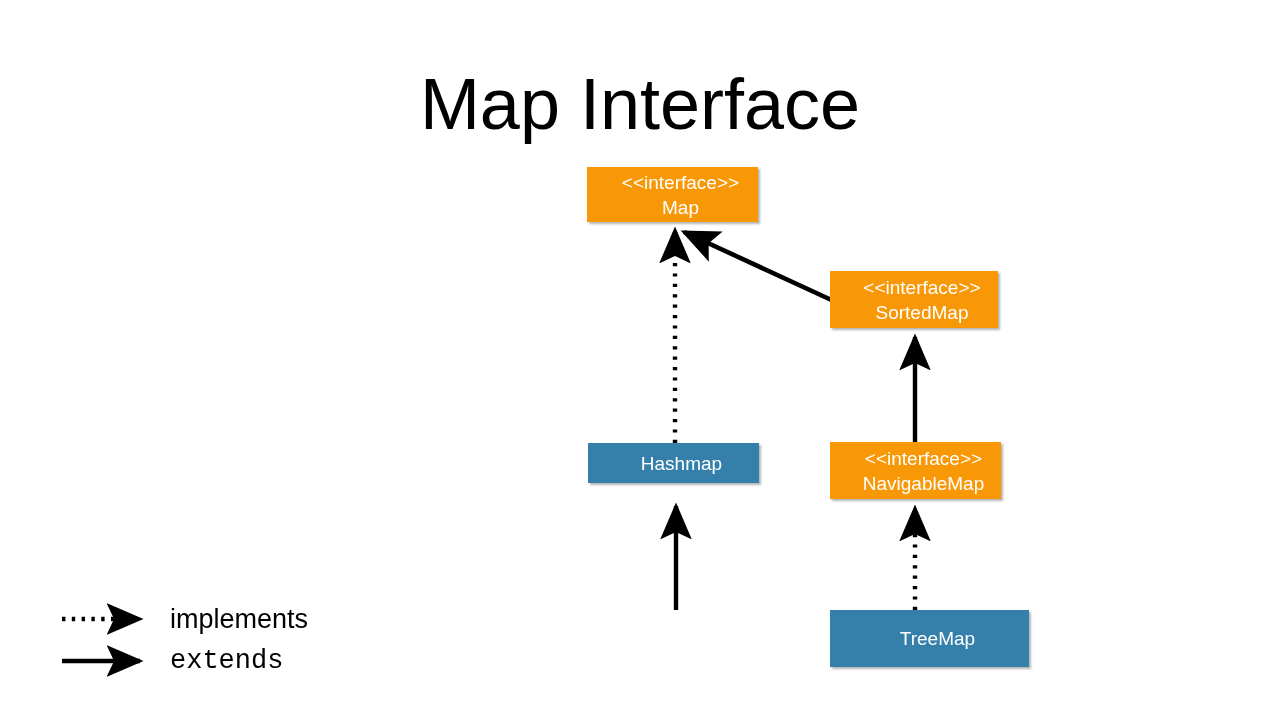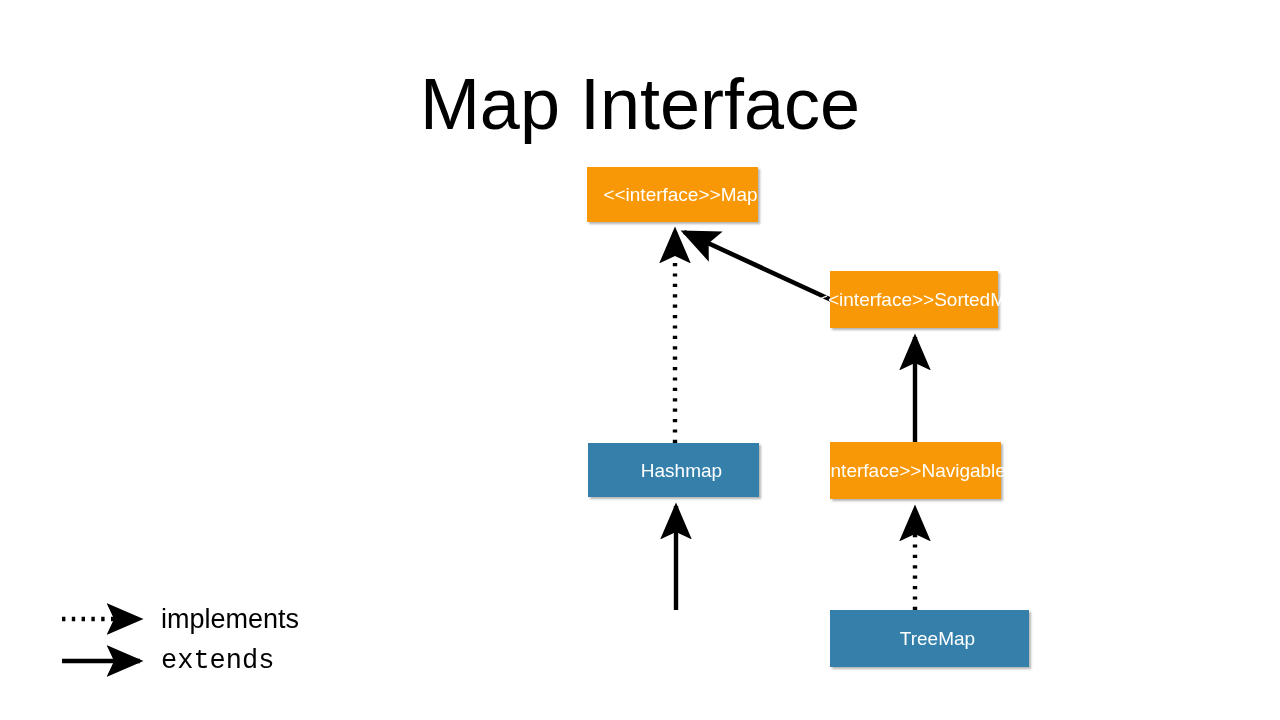--- a/index.html
+++ b/index.html
@@ -33,21 +33,21 @@
     letter-spacing: 0px;
     color: #000000;
     white-space: nowrap;
   }
 
   
   .uml-box {
     position: absolute;
     box-sizing: border-box;
     display: flex;
-    flex-direction: row;
+    flex-direction: column;
     align-items: center;
     justify-content: center;
     color: #ffffff;
     font-size: 19px;
     line-height: 25px;
     text-align: center;
     box-shadow: 2px 2px 2px rgba(120,120,120,0.55);
     white-space: nowrap;
     padding-left: 16px;
   }
@@ -77,21 +77,21 @@
   }
   .legend-row {
     position: absolute;
     left: 0;
     height: 42px;
     display: flex;
     align-items: center;
   }
   .legend-row .legend-label {
     position: absolute;
-    left: 101px;
+    left: 110px;
     font-size: 27px;
     line-height: 30px;
     color: #000000;
     white-space: nowrap;
   }
   #legend-row-implements { top: 0px; }
   #legend-row-extends    { top: 42px; font-family: Liberation Mono, monospace; }
 </style>
 </head>
 <body>
@@ -126,21 +126,21 @@
   <div class="uml-box interface" style="left:587px; top:167px; width:171px; height:55px;">
     <span class="stereotype">&lt;&lt;interface&gt;&gt;</span>
     <span class="cname">Map</span>
   </div>
 
   <div class="uml-box interface" style="left:830px; top:271px; width:168px; height:57px;">
     <span class="stereotype">&lt;&lt;interface&gt;&gt;</span>
     <span class="cname">SortedMap</span>
   </div>
 
-  <div class="uml-box clazz" style="left:588px; top:443px; width:171px; height:54px;text-align:center;">
+  <div class="uml-box clazz" style="left:588px; top:443px; width:171px; height:40px;text-align:center;">
     <span class="cname">Hashmap</span>
   </div>
 
   <div class="uml-box interface" style="left:830px; top:442px; width:171px; height:57px;">
     <span class="stereotype">&lt;&lt;interface&gt;&gt;</span>
     <span class="cname">NavigableMap</span>
   </div>
 
 
   <div class="uml-box clazz" style="left:830px; top:610px; width:199px; height:57px;">

